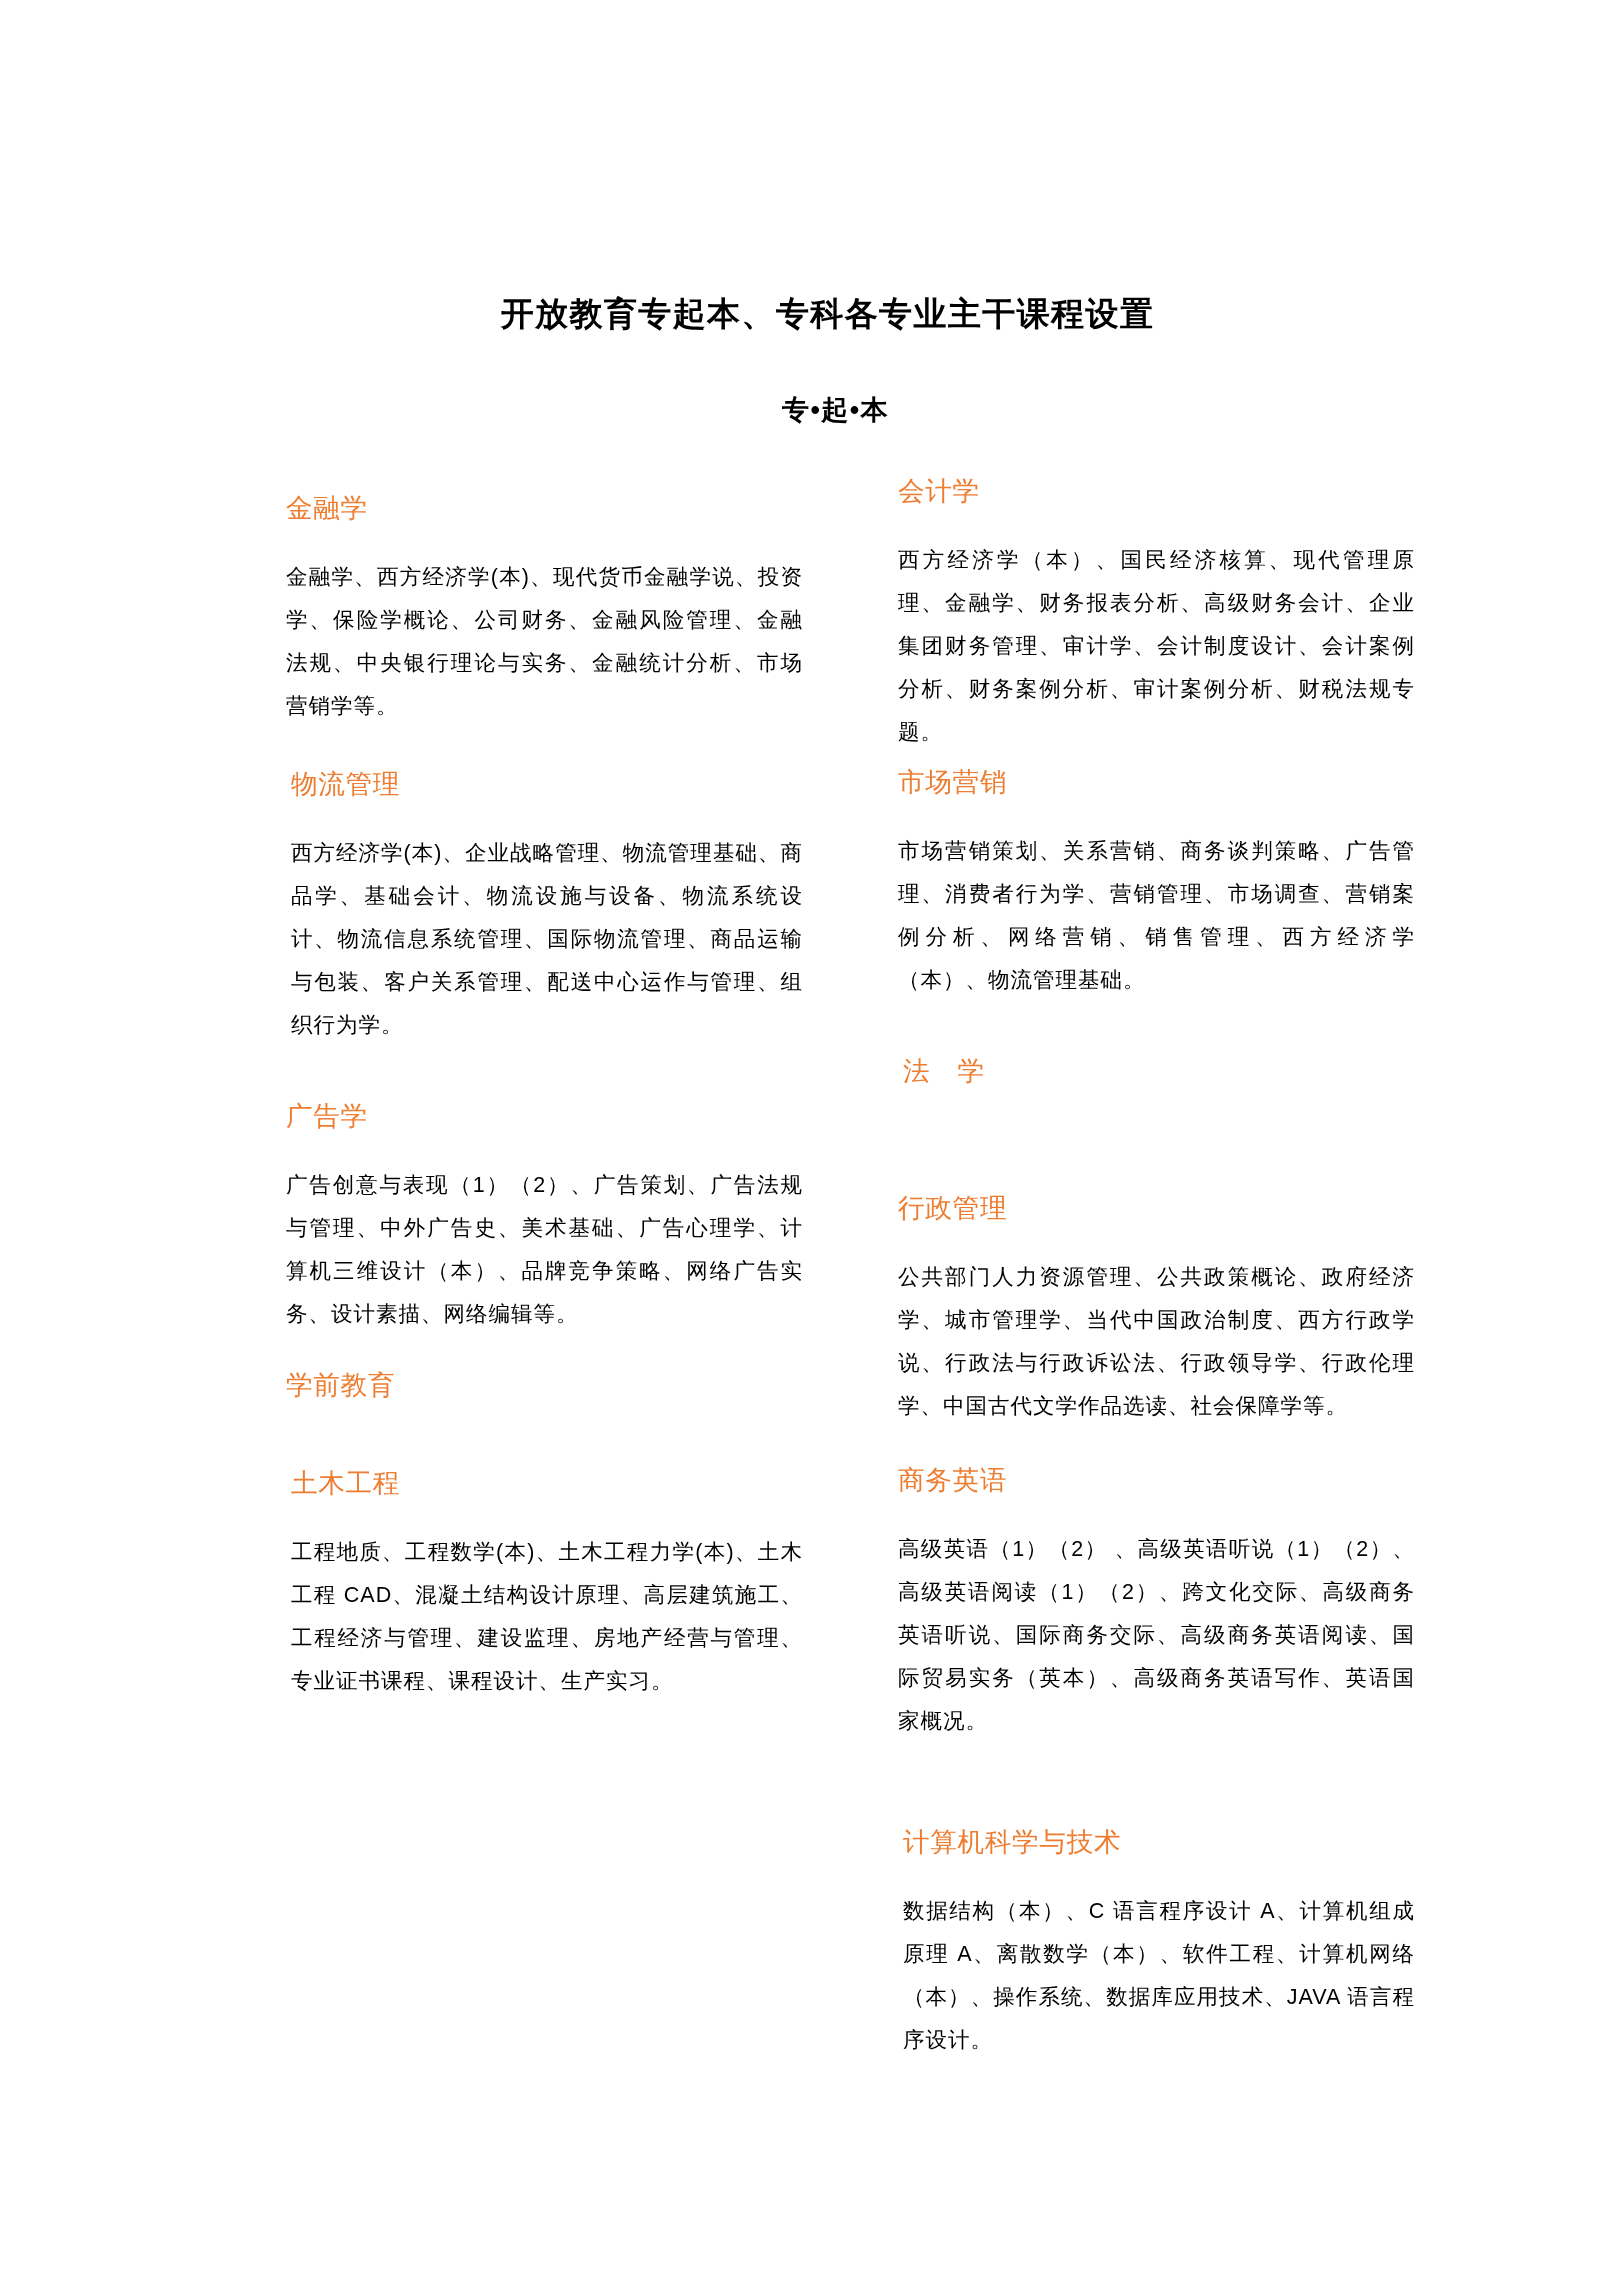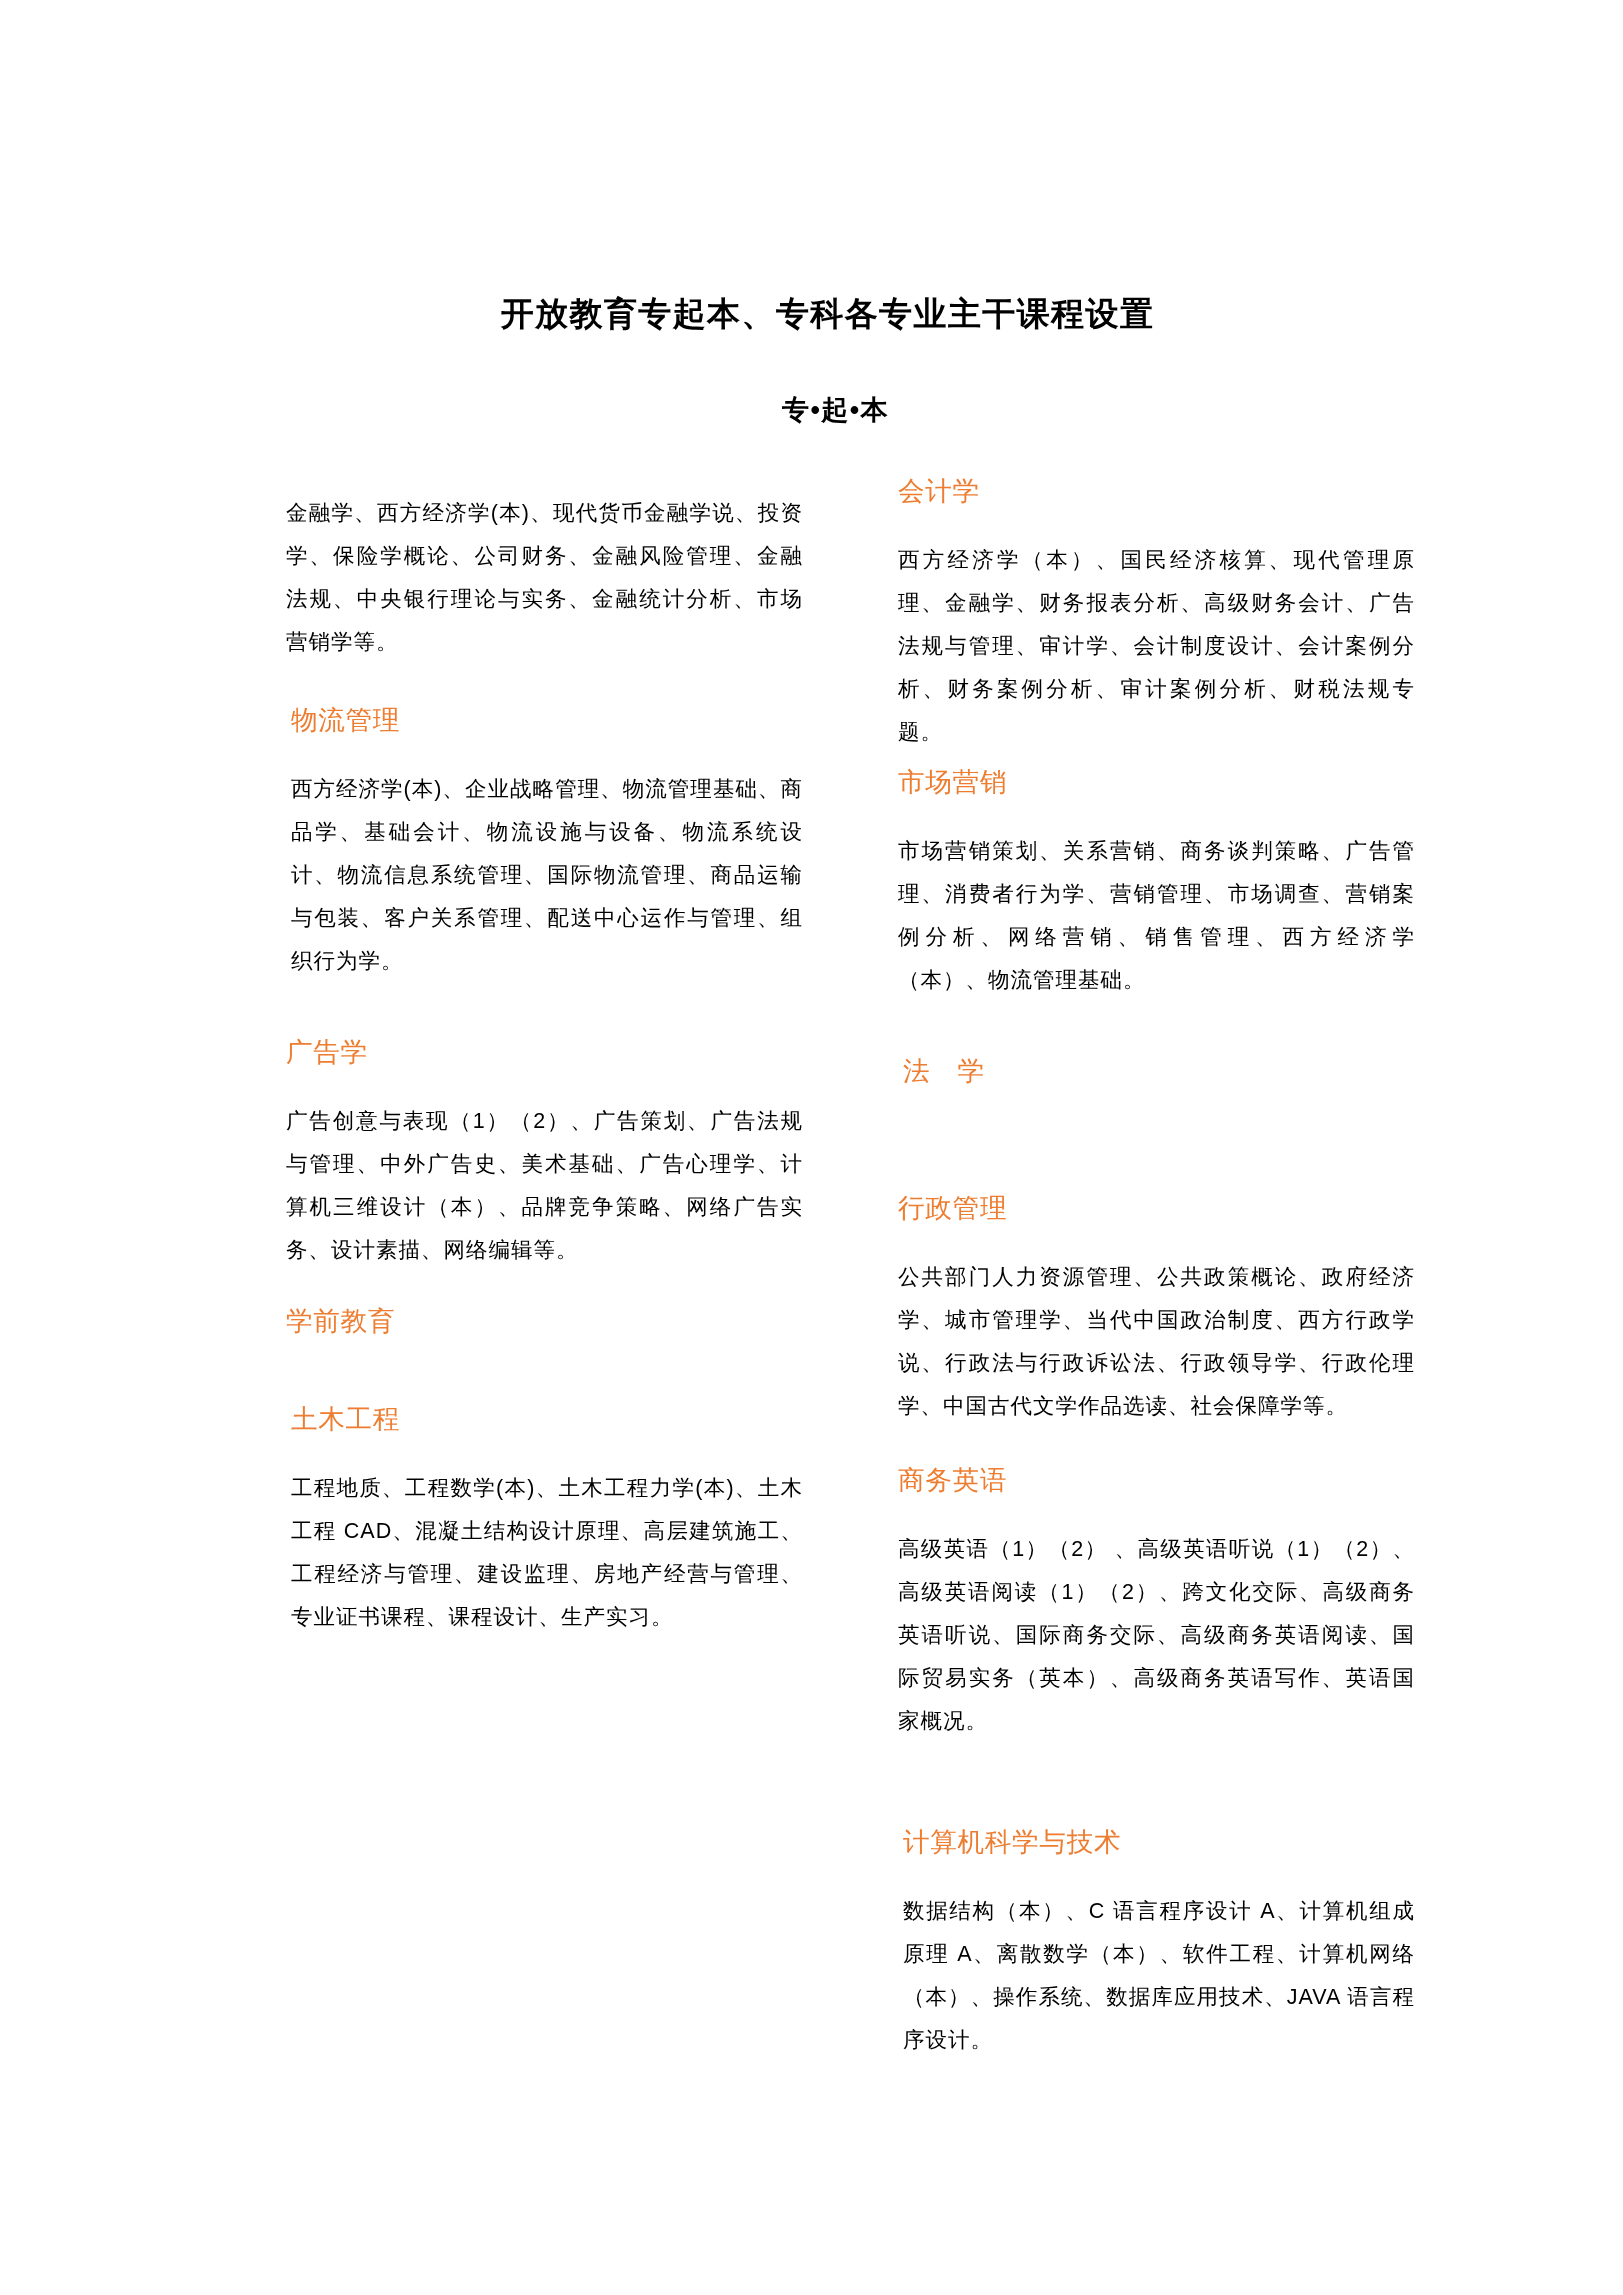--- a/index.html
+++ b/index.html
@@ -76,20 +76,21 @@
 </head>
 <body>
 
 <div class="page">
 
   <h1 class="doc-title">开放教育专起本、专科各专业主干课程设置</h1>
   <h2 class="doc-subtitle">专•起•本</h2>
 
   <div class="col col-left">
     <section class="course">
+      <h3 class="course-heading">金融学</h3>
       <p class="course-body">金融学、西方经济学(本)、现代货币金融学说、投资学、保险学概论、公司财务、金融风险管理、金融法规、中央银行理论与实务、金融统计分析、市场营销学等。</p>
     </section>
     <section class="course indent">
       <h3 class="course-heading">物流管理</h3>
       <p class="course-body">西方经济学(本)、企业战略管理、物流管理基础、商品学、基础会计、物流设施与设备、物流系统设计、物流信息系统管理、国际物流管理、商品运输与包装、客户关系管理、配送中心运作与管理、组织行为学。</p>
     </section>
     <section class="course">
       <h3 class="course-heading">广告学</h3>
       <p class="course-body">广告创意与表现（1）（2）、广告策划、广告法规与管理、中外广告史、美术基础、广告心理学、计算机三维设计（本）、品牌竞争策略、网络广告实务、设计素描、网络编辑等。</p>
     </section>
@@ -98,21 +99,21 @@
     </section>
     <section class="course indent">
       <h3 class="course-heading">土木工程</h3>
       <p class="course-body">工程地质、工程数学(本)、土木工程力学(本)、土木工程 CAD、混凝土结构设计原理、高层建筑施工、工程经济与管理、建设监理、房地产经营与管理、专业证书课程、课程设计、生产实习。</p>
     </section>
   </div>
 
   <div class="col col-right">
     <section class="course">
       <h3 class="course-heading">会计学</h3>
-      <p class="course-body">西方经济学（本）、国民经济核算、现代管理原理、金融学、财务报表分析、高级财务会计、广告法规与管理、审计学、会计制度设计、会计案例分析、财务案例分析、审计案例分析、财税法规专题。</p>
+      <p class="course-body">西方经济学（本）、国民经济核算、现代管理原理、金融学、财务报表分析、高级财务会计、企业集团财务管理、审计学、会计制度设计、会计案例分析、财务案例分析、审计案例分析、财税法规专题。</p>
     </section>
     <section class="course">
       <h3 class="course-heading">市场营销</h3>
       <p class="course-body">市场营销策划、关系营销、商务谈判策略、广告管理、消费者行为学、营销管理、市场调查、营销案例分析、网络营销、销售管理、西方经济学（本）、物流管理基础。</p>
     </section>
     <section class="course indent">
       <h3 class="course-heading">法　学</h3>
     </section>
     <section class="course">
       <h3 class="course-heading">行政管理</h3>

